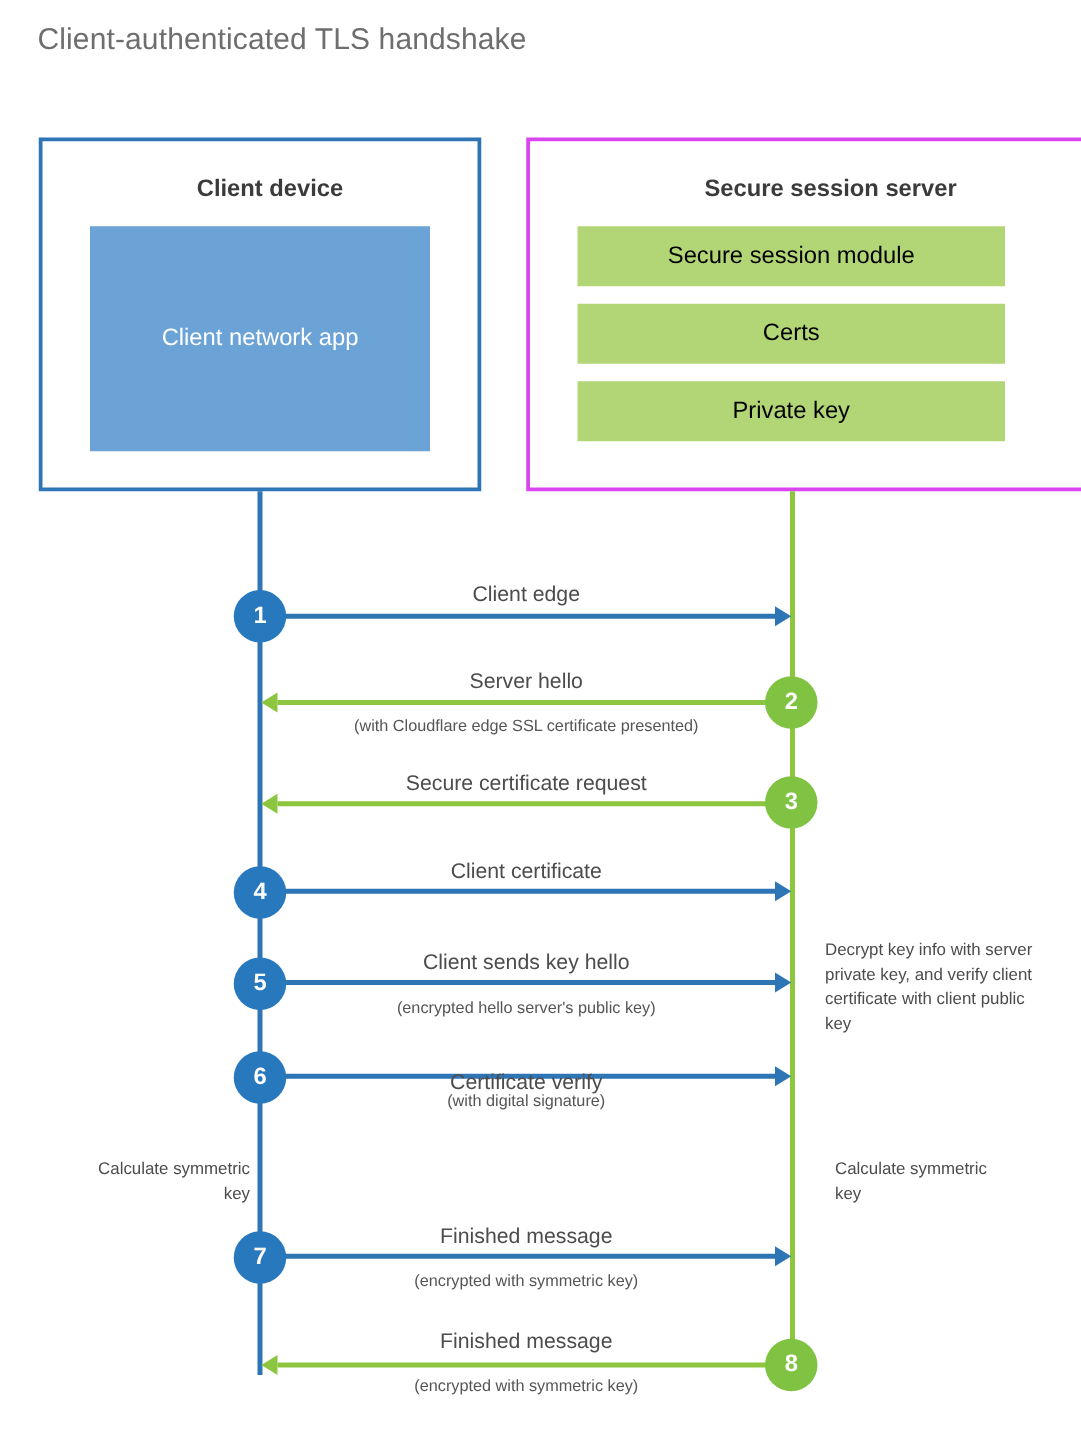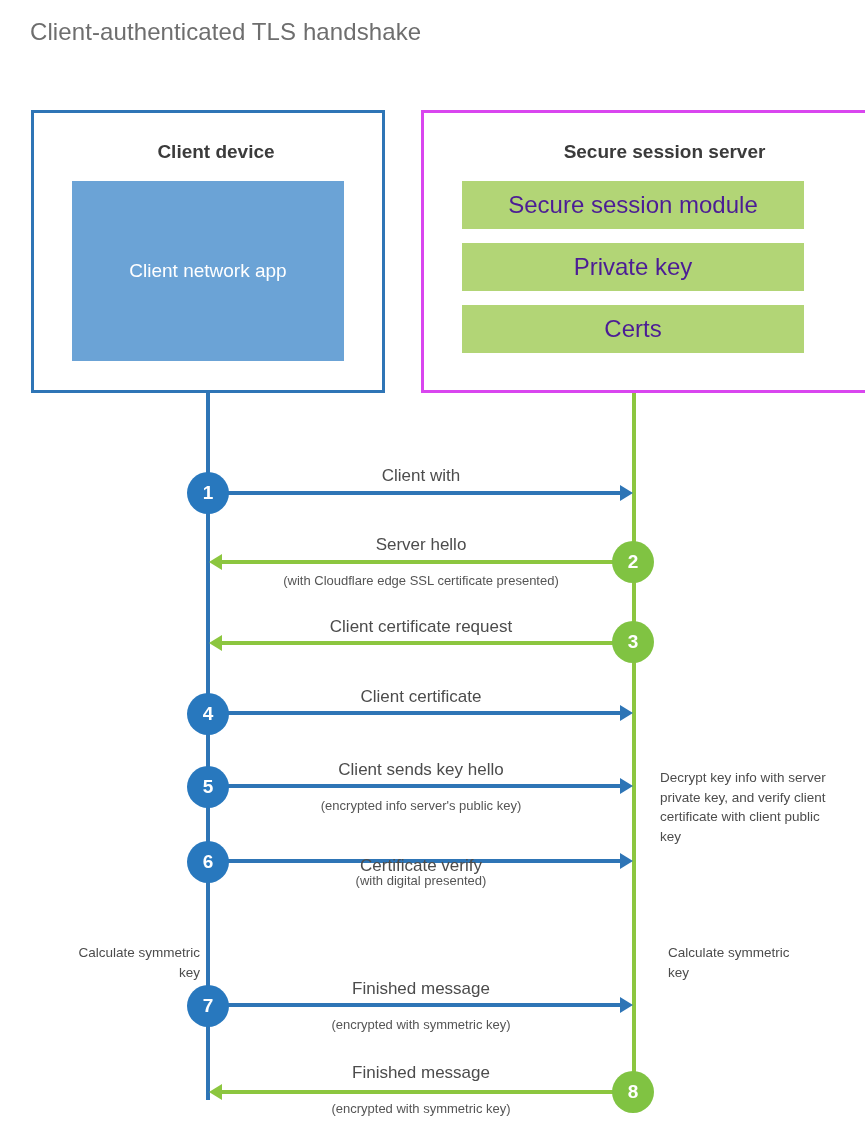--- a/index.html
+++ b/index.html
@@ -63,22 +63,22 @@
     line-height: 1.3;
   }
 
   #server-stack {
     position: absolute;
     left: 38px; top: 68px;
     width: 342px;
   }
   .server-item {
     background: #b2d576;
-    color: #4c1d95;
-    font-size: 24px;
+    color: #000000;
+    font-size: 19px;
     height: 48px;
     display: flex;
     align-items: center;
     justify-content: center;
     margin-bottom: 14px;
   }
 
   
   .lifeline {
     position: absolute;
@@ -152,79 +152,78 @@
     white-space: nowrap;
     z-index: 4;
   }
 
   
   .side-note {
     position: absolute;
     font-size: 13.5px;
     color: #4c4c4c;
     line-height: 1.45;
-    margin-top: 18px;
   }
   .side-note.right-of-line { text-align: left; }
   .side-note.left-of-line  { text-align: right; }
 </style>
 </head>
 <body>
 
 <div id="page-title">Client-authenticated TLS handshake</div>
 
 <div class="party-box" id="client-box">
   <div class="party-title">Client device</div>
   <div id="client-app">Client network app</div>
 </div>
 
 <div class="party-box" id="server-box">
   <div class="party-title">Secure session server</div>
   <div id="server-stack">
     <div class="server-item">Secure session module</div>
+    <div class="server-item">Certs</div>
     <div class="server-item">Private key</div>
-    <div class="server-item">Certs</div>
   </div>
 </div>
 
 <div class="lifeline" id="client-lifeline"></div>
 <div class="lifeline" id="server-lifeline"></div>
 
-<div class="msg-label" style="left:208px; top:466px; width:426px;">Client with</div>
+<div class="msg-label" style="left:208px; top:466px; width:426px;">Client edge</div>
 <div class="arrow-shaft blue" style="left:208px; top:491px; width:412px;"></div>
 <div class="arrow-head right blue" style="left:620px; top:485px;"></div>
 <div class="step-circle blue" style="left:187px; top:472px;">1</div>
 
 <div class="msg-label" style="left:208px; top:535px; width:426px;">Server hello</div>
 <div class="arrow-shaft green" style="left:222px; top:560px; width:412px;"></div>
 <div class="arrow-head left green" style="left:209px; top:554px;"></div>
 <div class="step-circle green" style="left:612px; top:541px;">2</div>
 <div class="msg-sub" style="left:208px; top:573px; width:426px;">(with Cloudflare edge SSL certificate presented)</div>
 
-<div class="msg-label" style="left:208px; top:617px; width:426px;">Client certificate request</div>
+<div class="msg-label" style="left:208px; top:617px; width:426px;">Secure certificate request</div>
 <div class="arrow-shaft green" style="left:222px; top:641px; width:412px;"></div>
 <div class="arrow-head left green" style="left:209px; top:635px;"></div>
 <div class="step-circle green" style="left:612px; top:621px;">3</div>
 
 <div class="msg-label" style="left:208px; top:687px; width:426px;">Client certificate</div>
 <div class="arrow-shaft blue" style="left:208px; top:711px; width:412px;"></div>
 <div class="arrow-head right blue" style="left:620px; top:705px;"></div>
 <div class="step-circle blue" style="left:187px; top:693px;">4</div>
 
 <div class="msg-label" style="left:208px; top:760px; width:426px;">Client sends key hello</div>
 <div class="arrow-shaft blue" style="left:208px; top:784px; width:412px;"></div>
 <div class="arrow-head right blue" style="left:620px; top:778px;"></div>
 <div class="step-circle blue" style="left:187px; top:766px;">5</div>
-<div class="msg-sub" style="left:208px; top:798px; width:426px;">(encrypted info server's public key)</div>
+<div class="msg-sub" style="left:208px; top:798px; width:426px;">(encrypted hello server's public key)</div>
 
 <div class="msg-label" style="left:208px; top:856px; width:426px;">Certificate verify</div>
 <div class="arrow-shaft blue" style="left:208px; top:859px; width:412px;"></div>
 <div class="arrow-head right blue" style="left:620px; top:853px;"></div>
 <div class="step-circle blue" style="left:187px; top:841px;">6</div>
-<div class="msg-sub" style="left:208px; top:873px; width:426px;">(with digital presented)</div>
+<div class="msg-sub" style="left:208px; top:873px; width:426px;">(with digital signature)</div>
 
 <div class="side-note right-of-line" style="left:660px; top:750px; width:175px;">Decrypt key info with server private key, and verify client certificate with client public key</div>
 
 <div class="side-note left-of-line" style="left:60px; top:925px; width:140px;">Calculate symmetric key</div>
 <div class="side-note right-of-line" style="left:668px; top:925px; width:140px;">Calculate symmetric key</div>
 
 <div class="msg-label" style="left:208px; top:979px; width:426px;">Finished message</div>
 <div class="arrow-shaft blue" style="left:208px; top:1003px; width:412px;"></div>
 <div class="arrow-head right blue" style="left:620px; top:997px;"></div>
 <div class="step-circle blue" style="left:187px; top:985px;">7</div>

